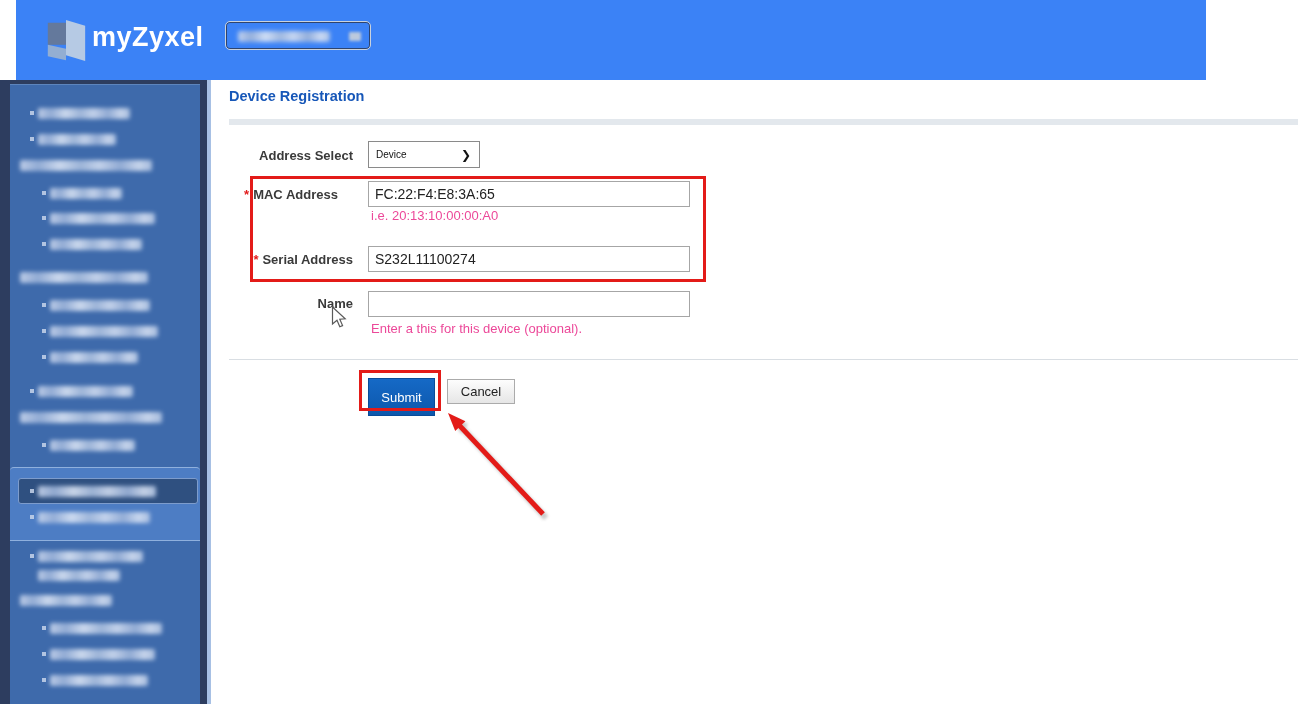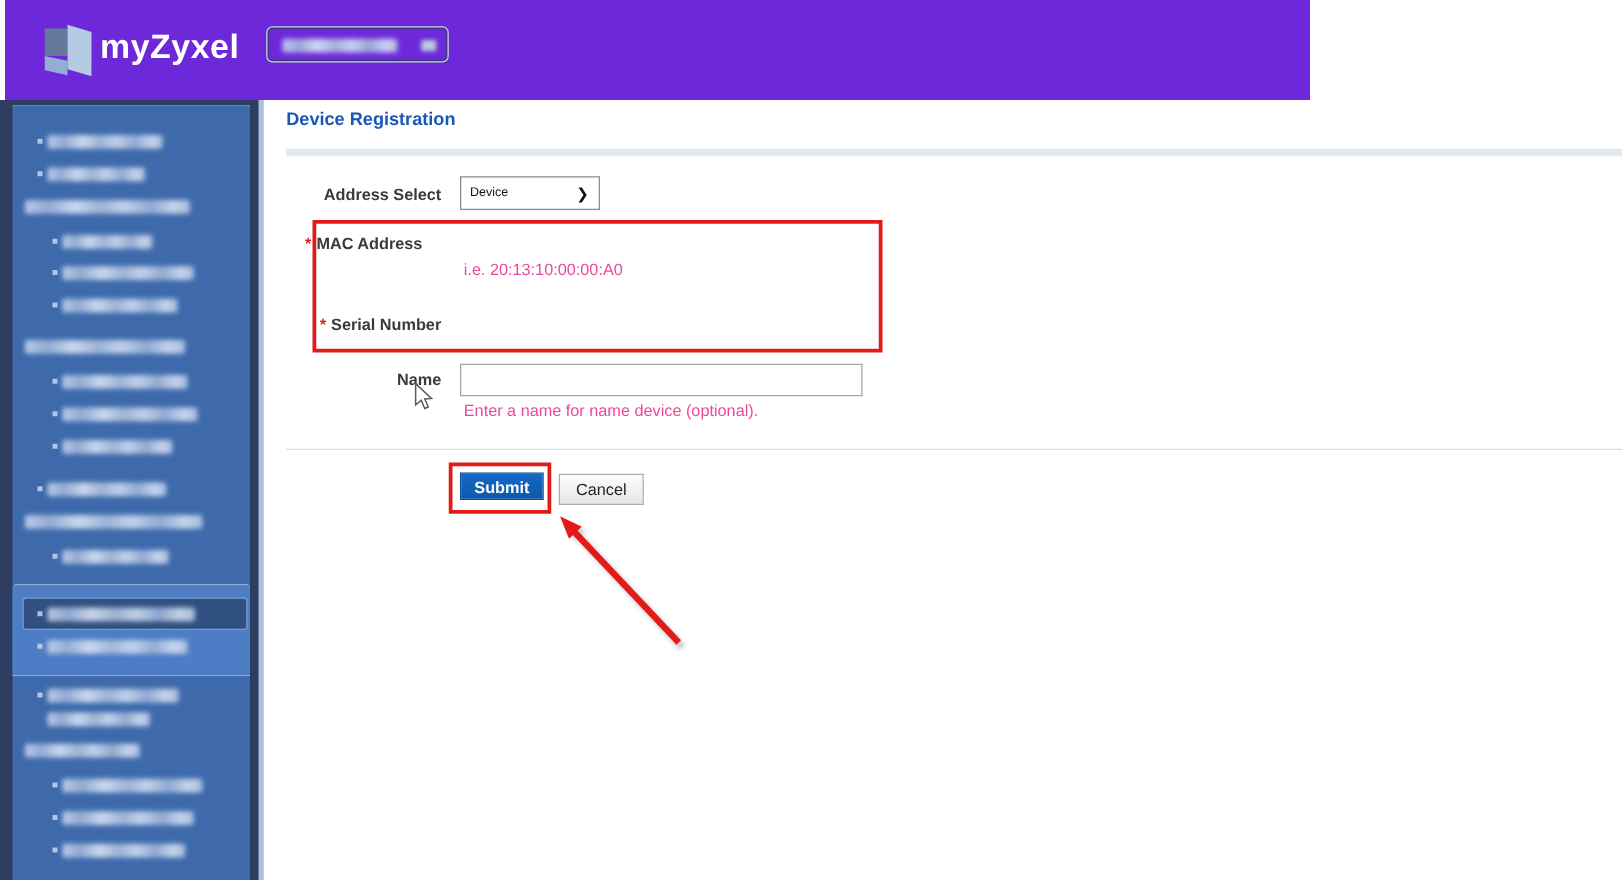--- a/index.html
+++ b/index.html
@@ -1,20 +1,20 @@
 <!DOCTYPE html>
 <html><head>
 <meta charset="utf-8">
 <style>
   html,body{margin:0;padding:0;}
   #app{position:relative;width:1298px;height:704px;background:#fff;overflow:hidden;
        font-family:"Liberation Sans",sans-serif;}
 
   
-  #header{position:absolute;left:4px;top:0;width:1044px;height:80px;background:#6d28d9;}
+  #header{position:absolute;left:16px;top:0;width:1190px;height:80px;background:#3b82f6;}
   #brand{position:absolute;left:76px;top:22px;color:#ffffff;font-size:27px;font-weight:bold;
          letter-spacing:.5px;}
   #logo{position:absolute;left:27px;top:16px;width:46px;height:48px;}
   #org-select{position:absolute;left:209px;top:21px;width:146px;height:29px;
       border:1px solid #c9d2de;border-radius:5px;box-sizing:border-box;
       box-shadow:inset 0 0 0 1px rgba(45,61,95,.9);cursor:pointer;}
   .blurpill{background:linear-gradient(90deg,#cdd9ef 0%,#9db4da 14%,#dee7f6 30%,#a9bede 46%,
       #d4dff2 60%,#9cb3d9 76%,#d9e3f4 90%,#b3c6e4 100%);
       filter:blur(2.3px);opacity:.9;height:11px;border-radius:2px;}
   #org-text{position:absolute;left:12px;top:9px;width:92px;}
@@ -45,23 +45,23 @@
   .req{color:#e11a1a;font-weight:bold;margin-right:4px;}
   .tinput{position:absolute;left:368px;width:308px;height:24px;border:1px solid #a6a6a6;
       font-family:"Liberation Sans",sans-serif;font-size:14px;color:#222;padding:0 6px;}
   .hint{position:absolute;left:371px;font-size:13px;color:#ec4899;}
   #product-select{position:absolute;left:368px;top:141px;width:112px;height:27px;
       border:1px solid #8a8a8a;background:#fff;box-sizing:border-box;cursor:pointer;
       display:flex;align-items:center;}
   #product-select .val{font-size:10px;color:#111;margin-left:7px;flex:1;}
   #product-select .chev{margin-right:8px;font-size:12px;color:#111;}
   #divider2{position:absolute;left:229px;top:359px;width:1069px;height:1px;background:#d9dee3;}
-  #submit-btn{position:absolute;left:368px;top:378px;width:67px;height:22px;
+  #submit-btn{position:absolute;left:368px;top:378px;width:67px;height:38px;
       background:linear-gradient(#1569c6,#0d58ac);border:1px solid #0a4c98;color:#fff;
-      font-family:"Liberation Sans",sans-serif;font-size:13px;font-weight:bold;cursor:pointer;}
+      font-family:"Liberation Sans",sans-serif;font-size:13px;font-weight:normal;cursor:pointer;}
   #cancel-btn{position:absolute;left:447px;top:379px;width:68px;height:25px;
       background:linear-gradient(#fdfdfd,#e6e6e6);border:1px solid #ababab;color:#222;
       font-family:"Liberation Sans",sans-serif;font-size:13px;cursor:pointer;}
 
   
   .redbox{position:absolute;border:3px solid #e31b18;pointer-events:none;}
   #redbox-fields{left:250px;top:176px;width:450px;height:100px;}
   #redbox-submit{left:359px;top:370px;width:76px;height:35px;}
   #arrow-overlay{position:absolute;left:0;top:0;width:1298px;height:704px;pointer-events:none;}
   #cursor{position:absolute;left:331px;top:306px;pointer-events:none;}
@@ -136,31 +136,33 @@
     <span>Address Select</span>
   </div>
   <div id="product-select">
     <span class="val">Device</span>
     <span class="chev">❯</span>
   </div>
 
   <div class="flabel" style="top:187px;text-align:center;">
     <span class="req">*</span><span>MAC Address</span>
   </div>
+  <input class="tinput" style="top: 181px;" value="FC:22:F4:E8:3A:65">
   <div class="hint" style="top:208px;">i.e. 20:13:10:00:00:A0</div>
 
   <div class="flabel" style="top:252px;">
-    <span class="req">*</span><span>Serial Number</span>
+    <span class="req">*</span><span>Serial Address</span>
   </div>
+  <input class="tinput" style="top: 246px;" value="S232L11100274">
 
   <div class="flabel" style="top:296px;">
     <span>Name</span>
   </div>
   <input class="tinput" style="top: 291px;" value="">
-  <div class="hint" style="top:321px;">Enter a name for name device (optional).</div>
+  <div class="hint" style="top:321px;">Enter a this for this device (optional).</div>
 
   <div id="divider2"></div>
 
   <button id="submit-btn">Submit</button>
   <button id="cancel-btn">Cancel</button>
 
   <div id="redbox-fields" class="redbox"></div>
   <div id="redbox-submit" class="redbox"></div>
 
   <svg id="arrow-overlay">

